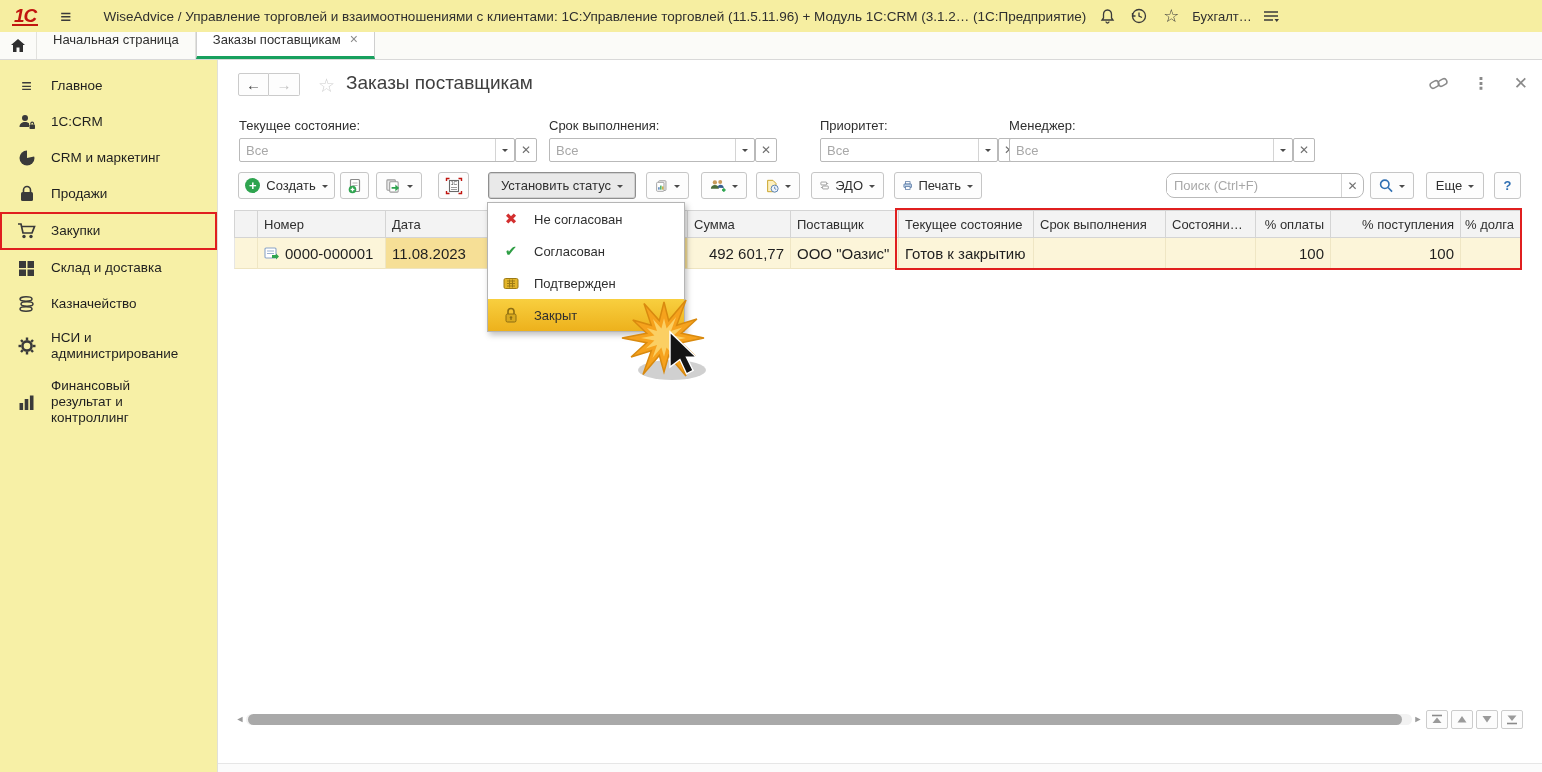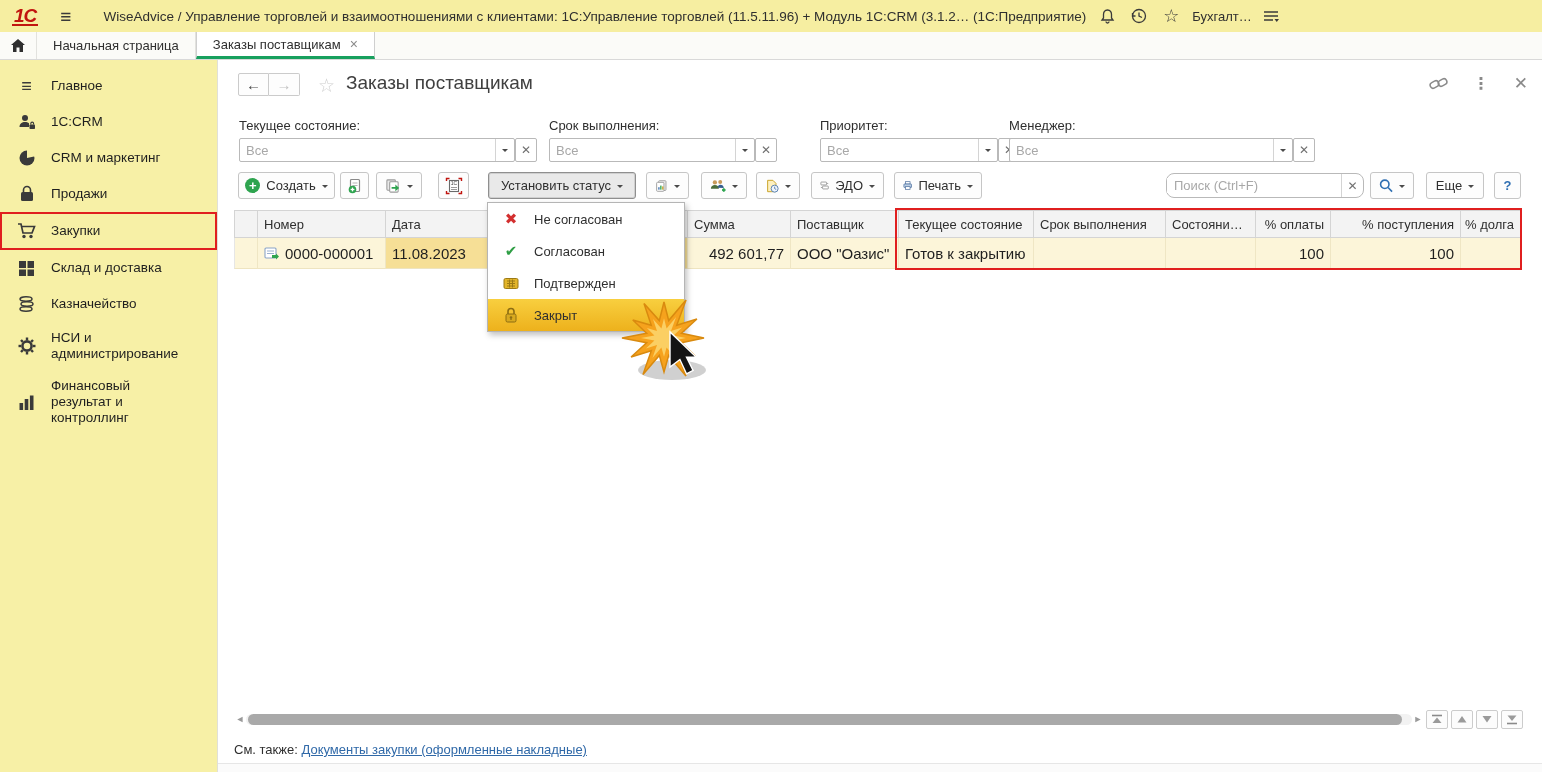--- a/index.html
+++ b/index.html
@@ -19,21 +19,21 @@
     display:flex; align-items:center; padding:0 6px; gap:5px; flex:none; }
   .tb-search input { border:none; outline:none; background:transparent; width:100%; font-size:13px; color:#555; }
   .tb-search input::placeholder { color:#9b9b9b; }
   .tb-ico { width:22px; height:22px; display:flex; align-items:center; justify-content:center; flex:none; }
   .tb-user { font-size:13px; color:#2f2f2f; white-space:nowrap; }
   .svc { display:flex; align-items:center; gap:2px; }
   
   .tabbar { position:absolute; left:0; top:32px; width:1542px; height:28px; background:#fbfbf8;
     border-bottom:1px solid #d9d9d9; display:flex; align-items:stretch; }
   .tab-home { width:36px; display:flex; align-items:center; justify-content:center; }
-  .tab { display:flex; align-items:center; padding:0 16px; font-size:13px; color:#2f2f2f;
+  .tab { display:flex; padding:0 16px; font-size:13px; color:#2f2f2f;
     border-right:1px solid #e2e2de; }
   .tab.first { border-left:1px solid #e2e2de; }
   .tab.active { background:#fff; border-left:1px solid #cfcfcf; border-right:1px solid #cfcfcf;
     border-bottom:3px solid #18a05e; gap:9px; }
   .tab-close { color:#8a8a8a; font-size:14px; line-height:1; }
   
   .sidebar { position:absolute; left:0; top:60px; width:217px; height:712px; background:#f7f0a6; padding-top:8px; }
   .side-item { display:flex; align-items:center; gap:15px; padding:8px 8px 8px 17px; min-height:36px;
     font-size:13.5px; color:#1f1f1f; line-height:16px; }
   .side-item .sic { width:19px; display:flex; justify-content:center; flex:none; color:#3a3a3a; }
@@ -521,24 +521,20 @@
         </svg>
     </div>
     <div class="vb">
       <svg width="12" height="11" viewBox="0 0 12 11">
           <polygon points="6,7 10.5,1.5 1.5,1.5" fill="#9a9a9a"></polygon>
           <line x1="1" y1="9.5" x2="11" y2="9.5" stroke="#8a8a8a" stroke-width="1.6"></line>
         </svg>
     </div>
   </div>
 
-  <div class="see-also">
-    <span>См. также:</span>
-    <a href="#">Документы закупки (оформленные накладные)</a>
-  </div>
   <div class="bottom-strip"></div>
 </div>
 
 <div class="red-box" style="left:895px;top:208px;width:627px;height:62px;"></div>
 
 <div class="menu">
   <div class="mi">
     <span class="mic mx">✖</span>
     <span>Не согласован</span>
   </div>

